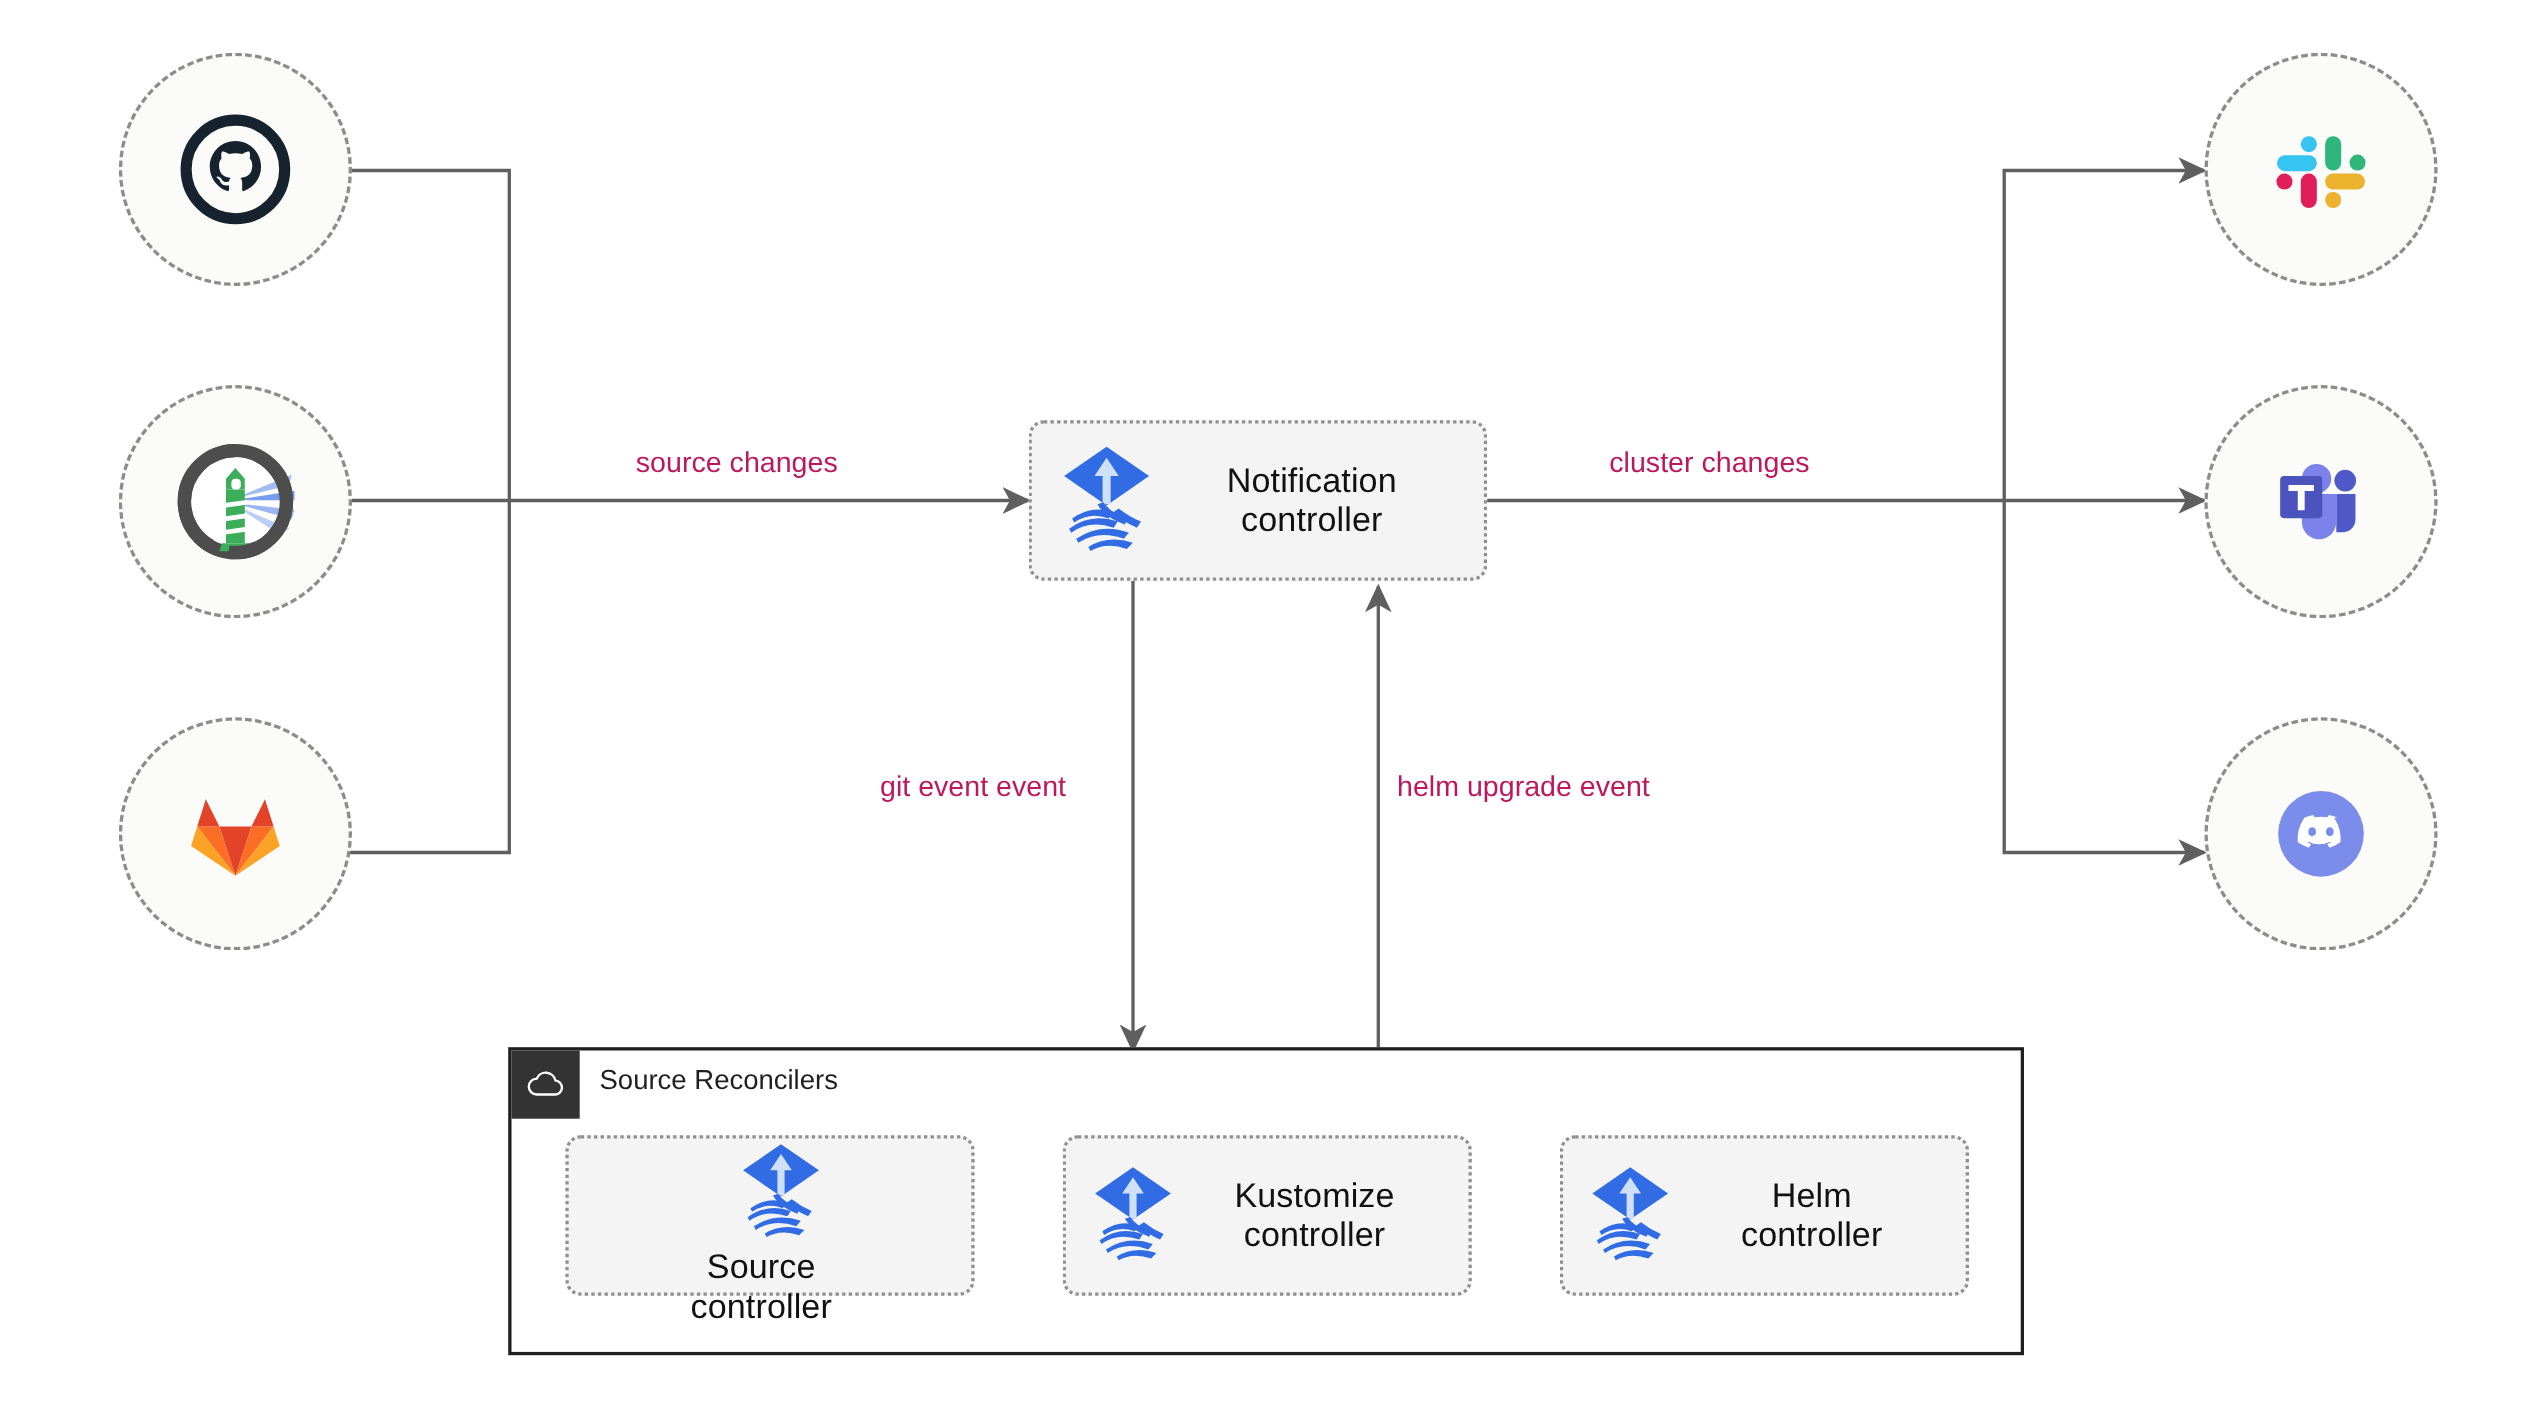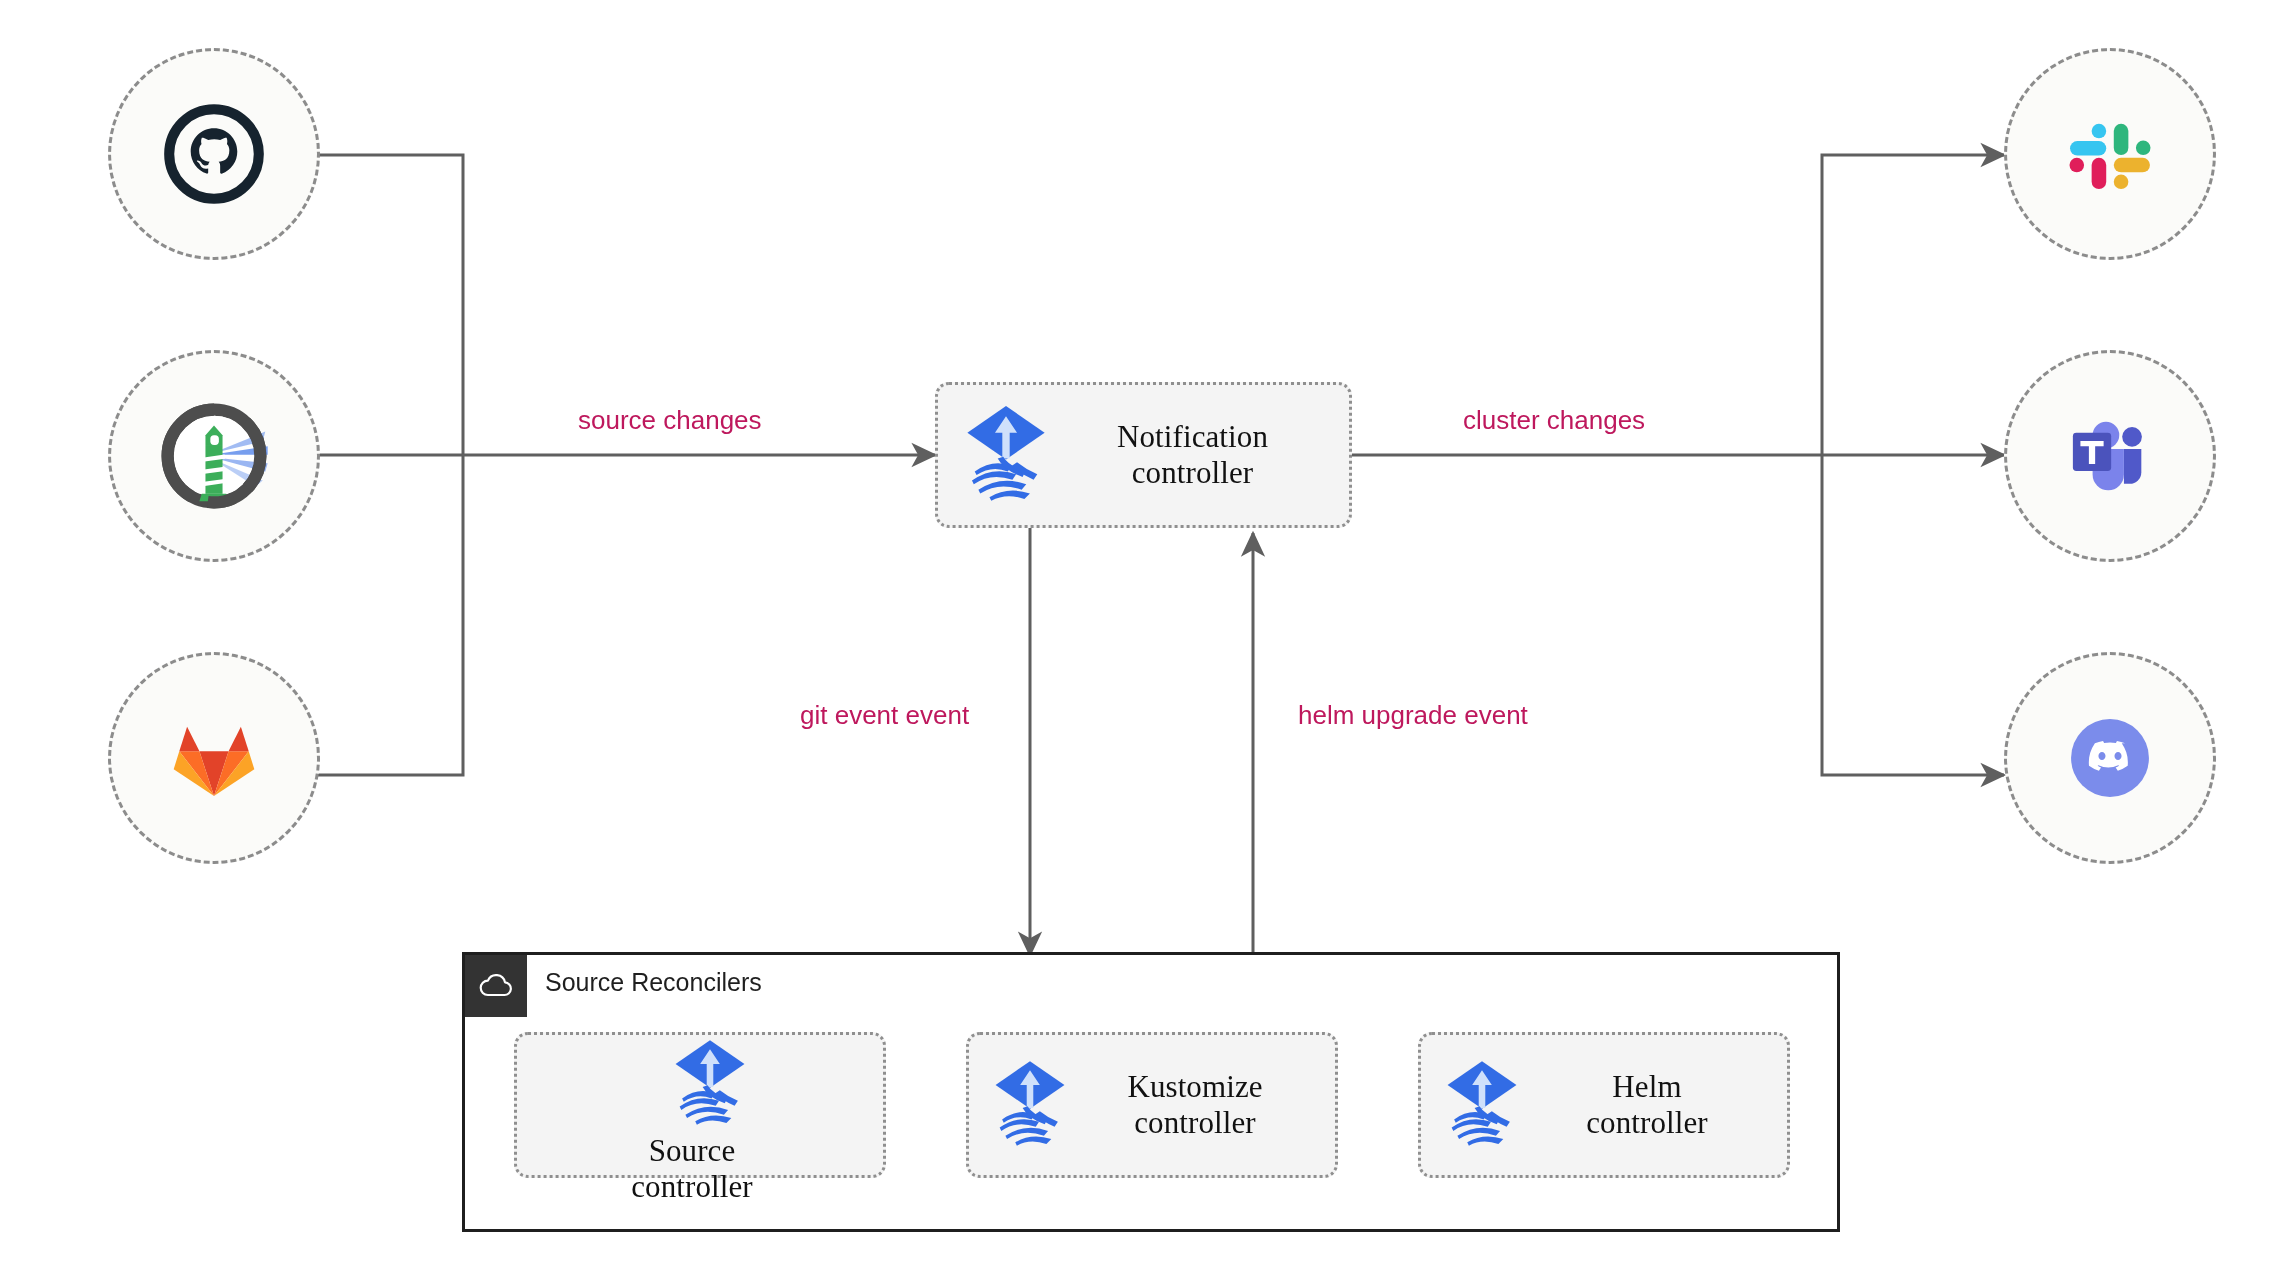--- a/index.html
+++ b/index.html
@@ -38,21 +38,20 @@
   
   .ctrl-box {
     position: absolute;
     background: #f4f4f4;
     border: 3px dotted #8f8f8f;
     border-radius: 14px;
     box-sizing: border-box;
     display: flex;
     align-items: center;
     justify-content: flex-start;
-    font-family: Liberation Serif, serif;
   }
   .ctrl-box .flux-mark { flex: 0 0 auto; }
   .ctrl-label {
     flex: 1 1 auto;
     text-align: center;
     font-size: 31px;
     line-height: 1.15;
     color: #111111;
     letter-spacing: .1px;
     white-space: pre-line;
@@ -296,15 +295,15 @@
         </g>
       </svg>
     </div>
     <div class="ctrl-label">Helm
 controller</div>
   </div>
 
   <div class="edge-label" style="left:578px; top:405px;">source changes</div>
   <div class="edge-label" style="left:1463px; top:405px;">cluster changes</div>
   <div class="edge-label" style="left:800px; top:700px;">git event event</div>
-  <div class="edge-label" style="left:1270px; top:700px;margin-left:28px;">helm upgrade event</div>
+  <div class="edge-label" style="left:1270px; top:700px;">helm upgrade event</div>
 
 </div>
 
 </body></html>

